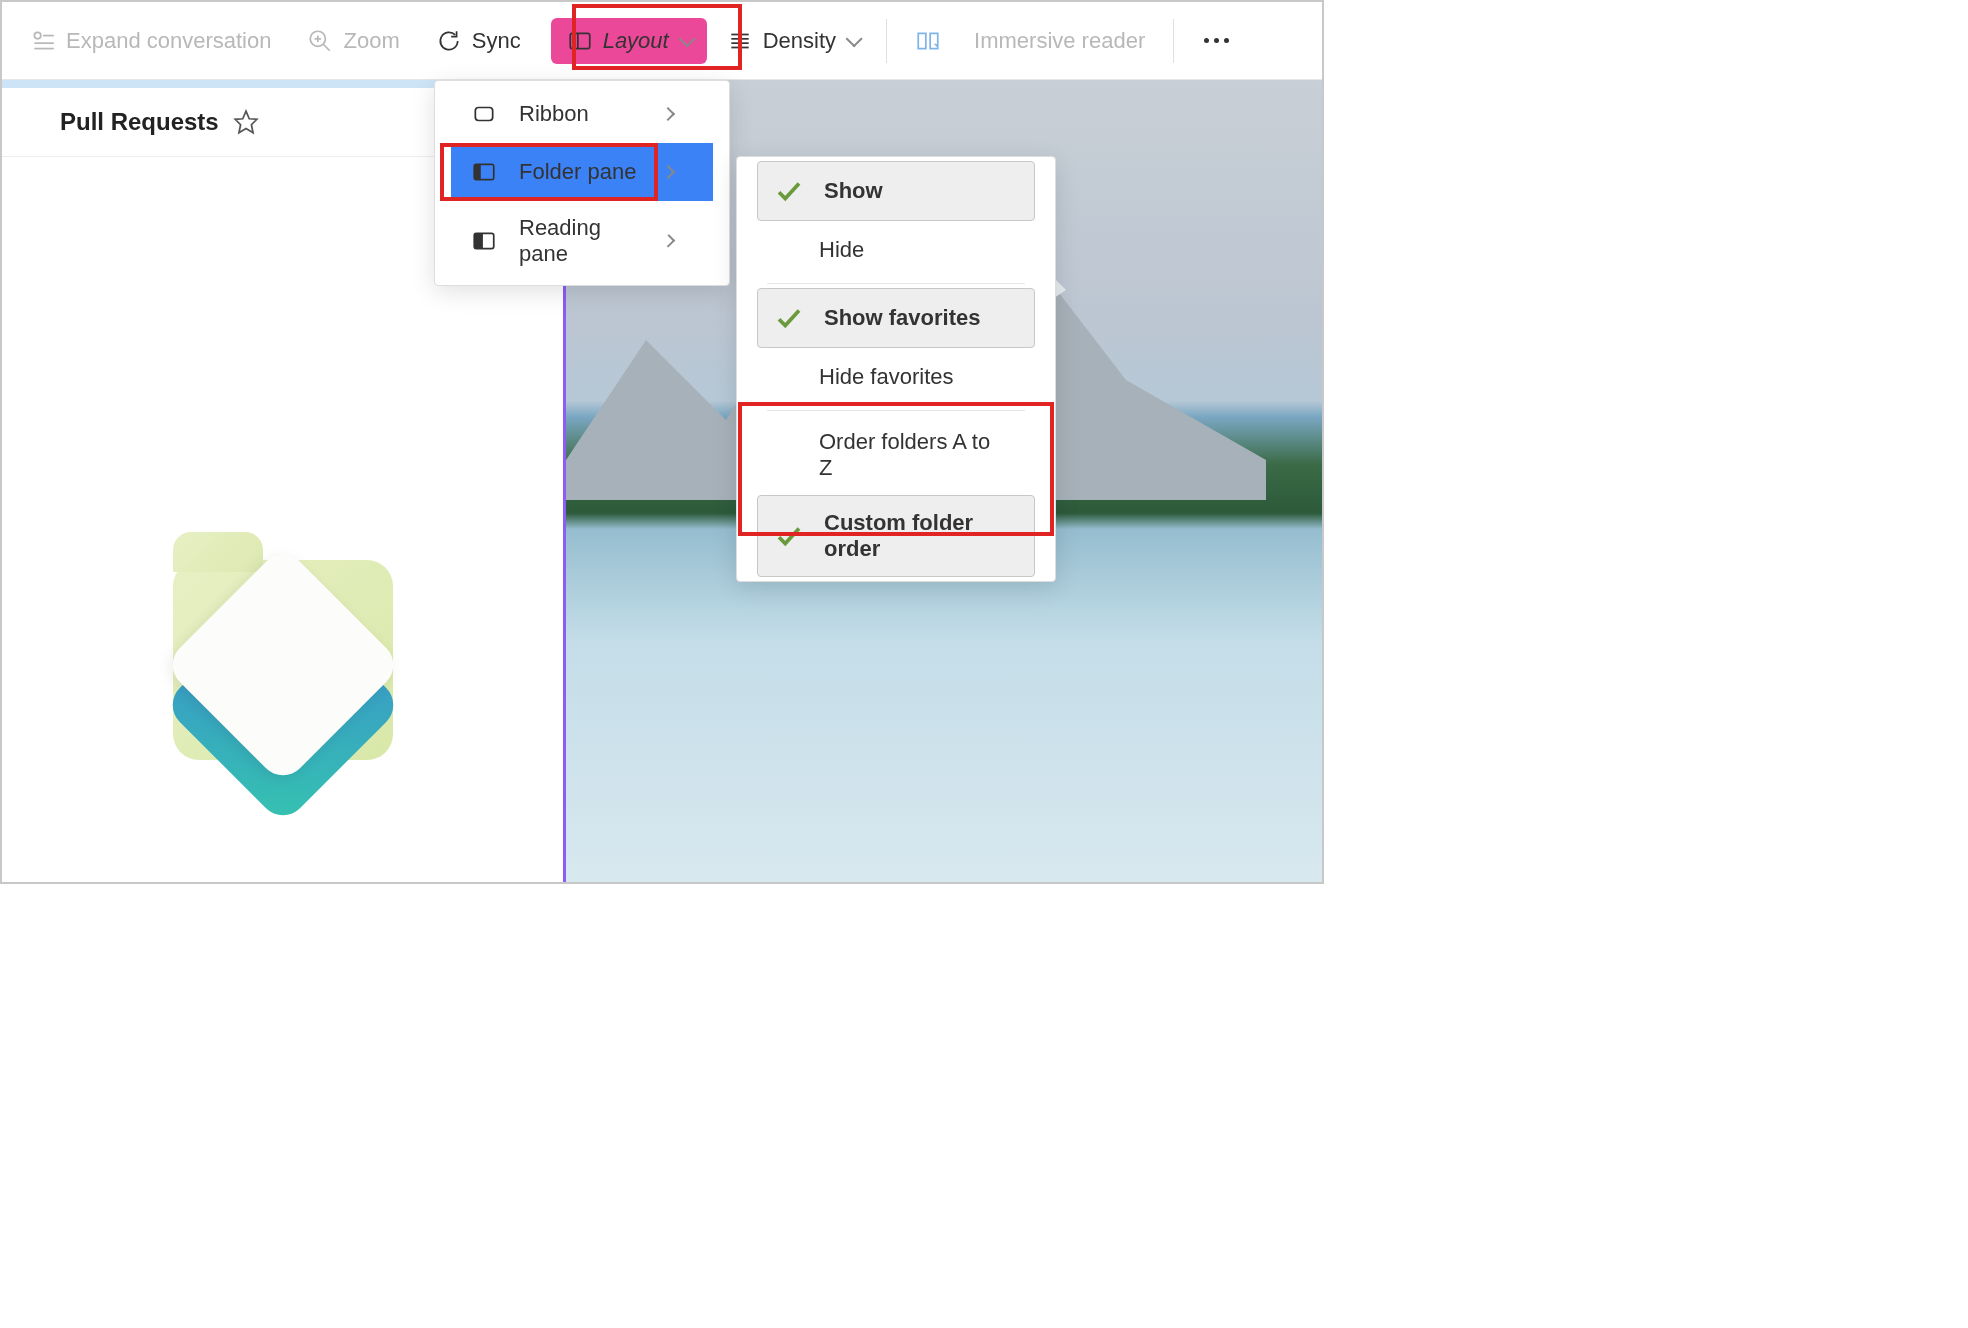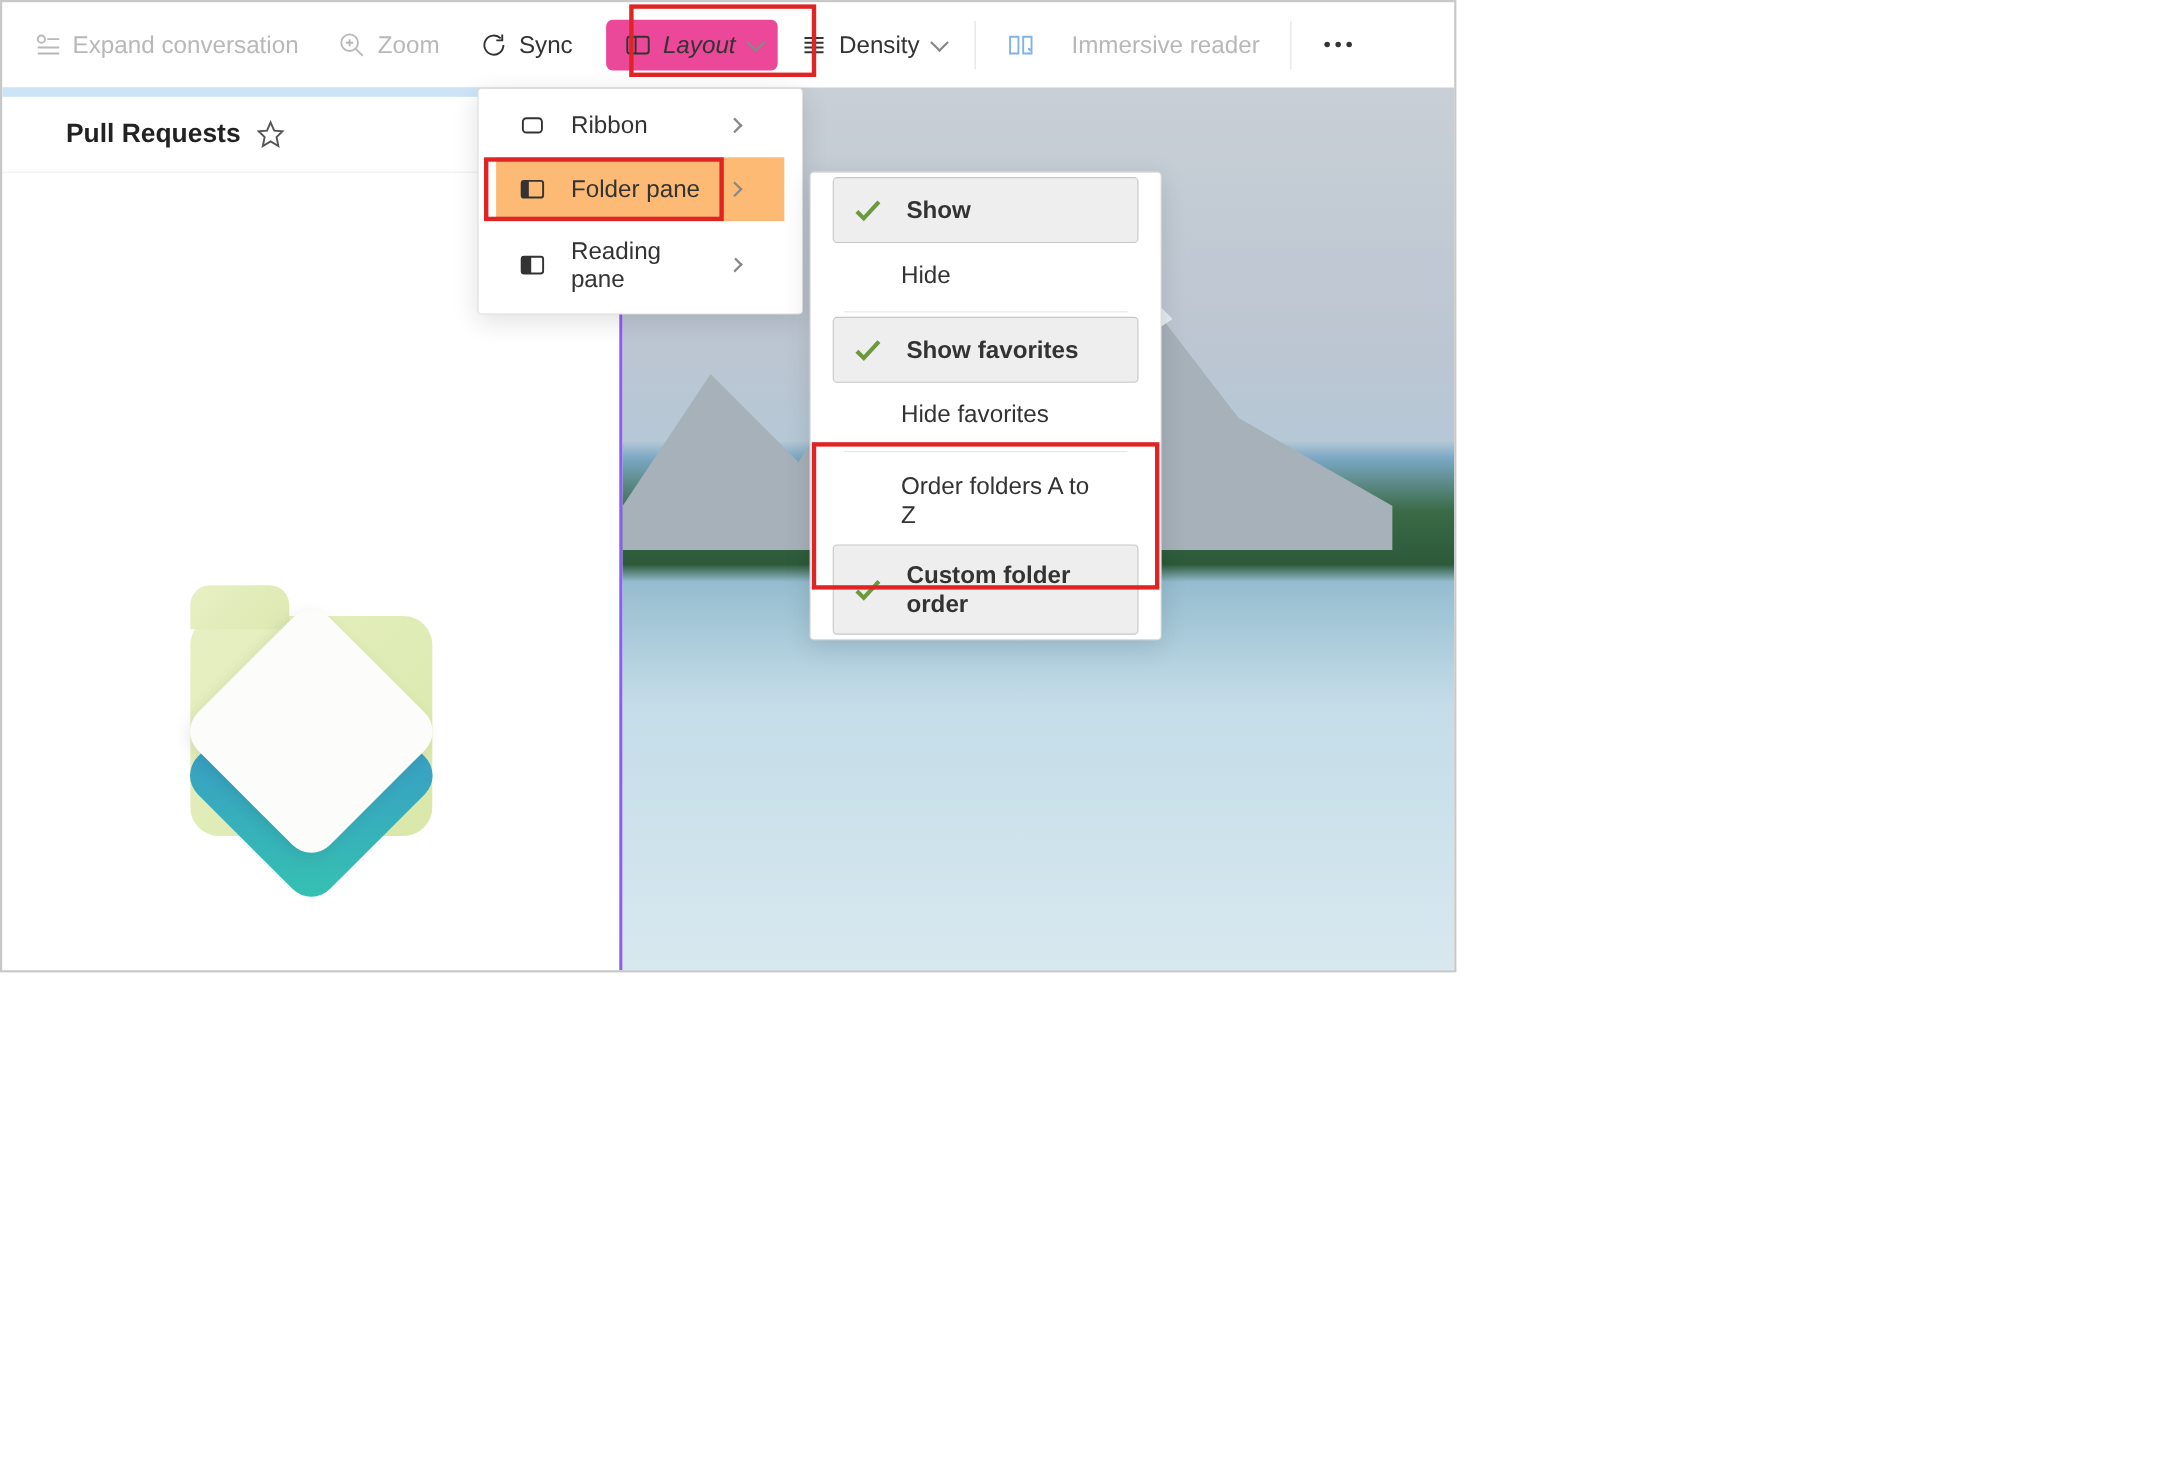--- a/index.html
+++ b/index.html
@@ -131,21 +131,21 @@
     width: 30px; height: 30px; flex-shrink:0;
     display:flex;align-items:center;justify-content:center;
   }
   .menu-item .m-arrow {
     margin-left: auto;
     width: 10px; height: 10px;
     border-right: 2px solid #888;
     border-top: 2px solid #888;
     transform: rotate(45deg);
   }
-  .menu-item.hover { background:#fdba74;align-items:center; }
+  .menu-item.hover { background:#3b82f6;align-items:center; }
 
   .menu2 .menu-item { padding: 14px 30px 14px 16px; }
   .check {
     width: 30px; height: 30px; flex-shrink:0;
     display:flex;align-items:center;justify-content:center;
   }
   .check svg { stroke:#6a9a3c; stroke-width:3; fill:none; }
   .menu-item.selected { background:#eeeeee; border:1px solid #c7c7c7; border-radius:4px; margin:0 4px; }
   .menu-item.selected span.lbl { font-weight:600; }
   .menu-item.bold span.lbl { font-weight:600; }

